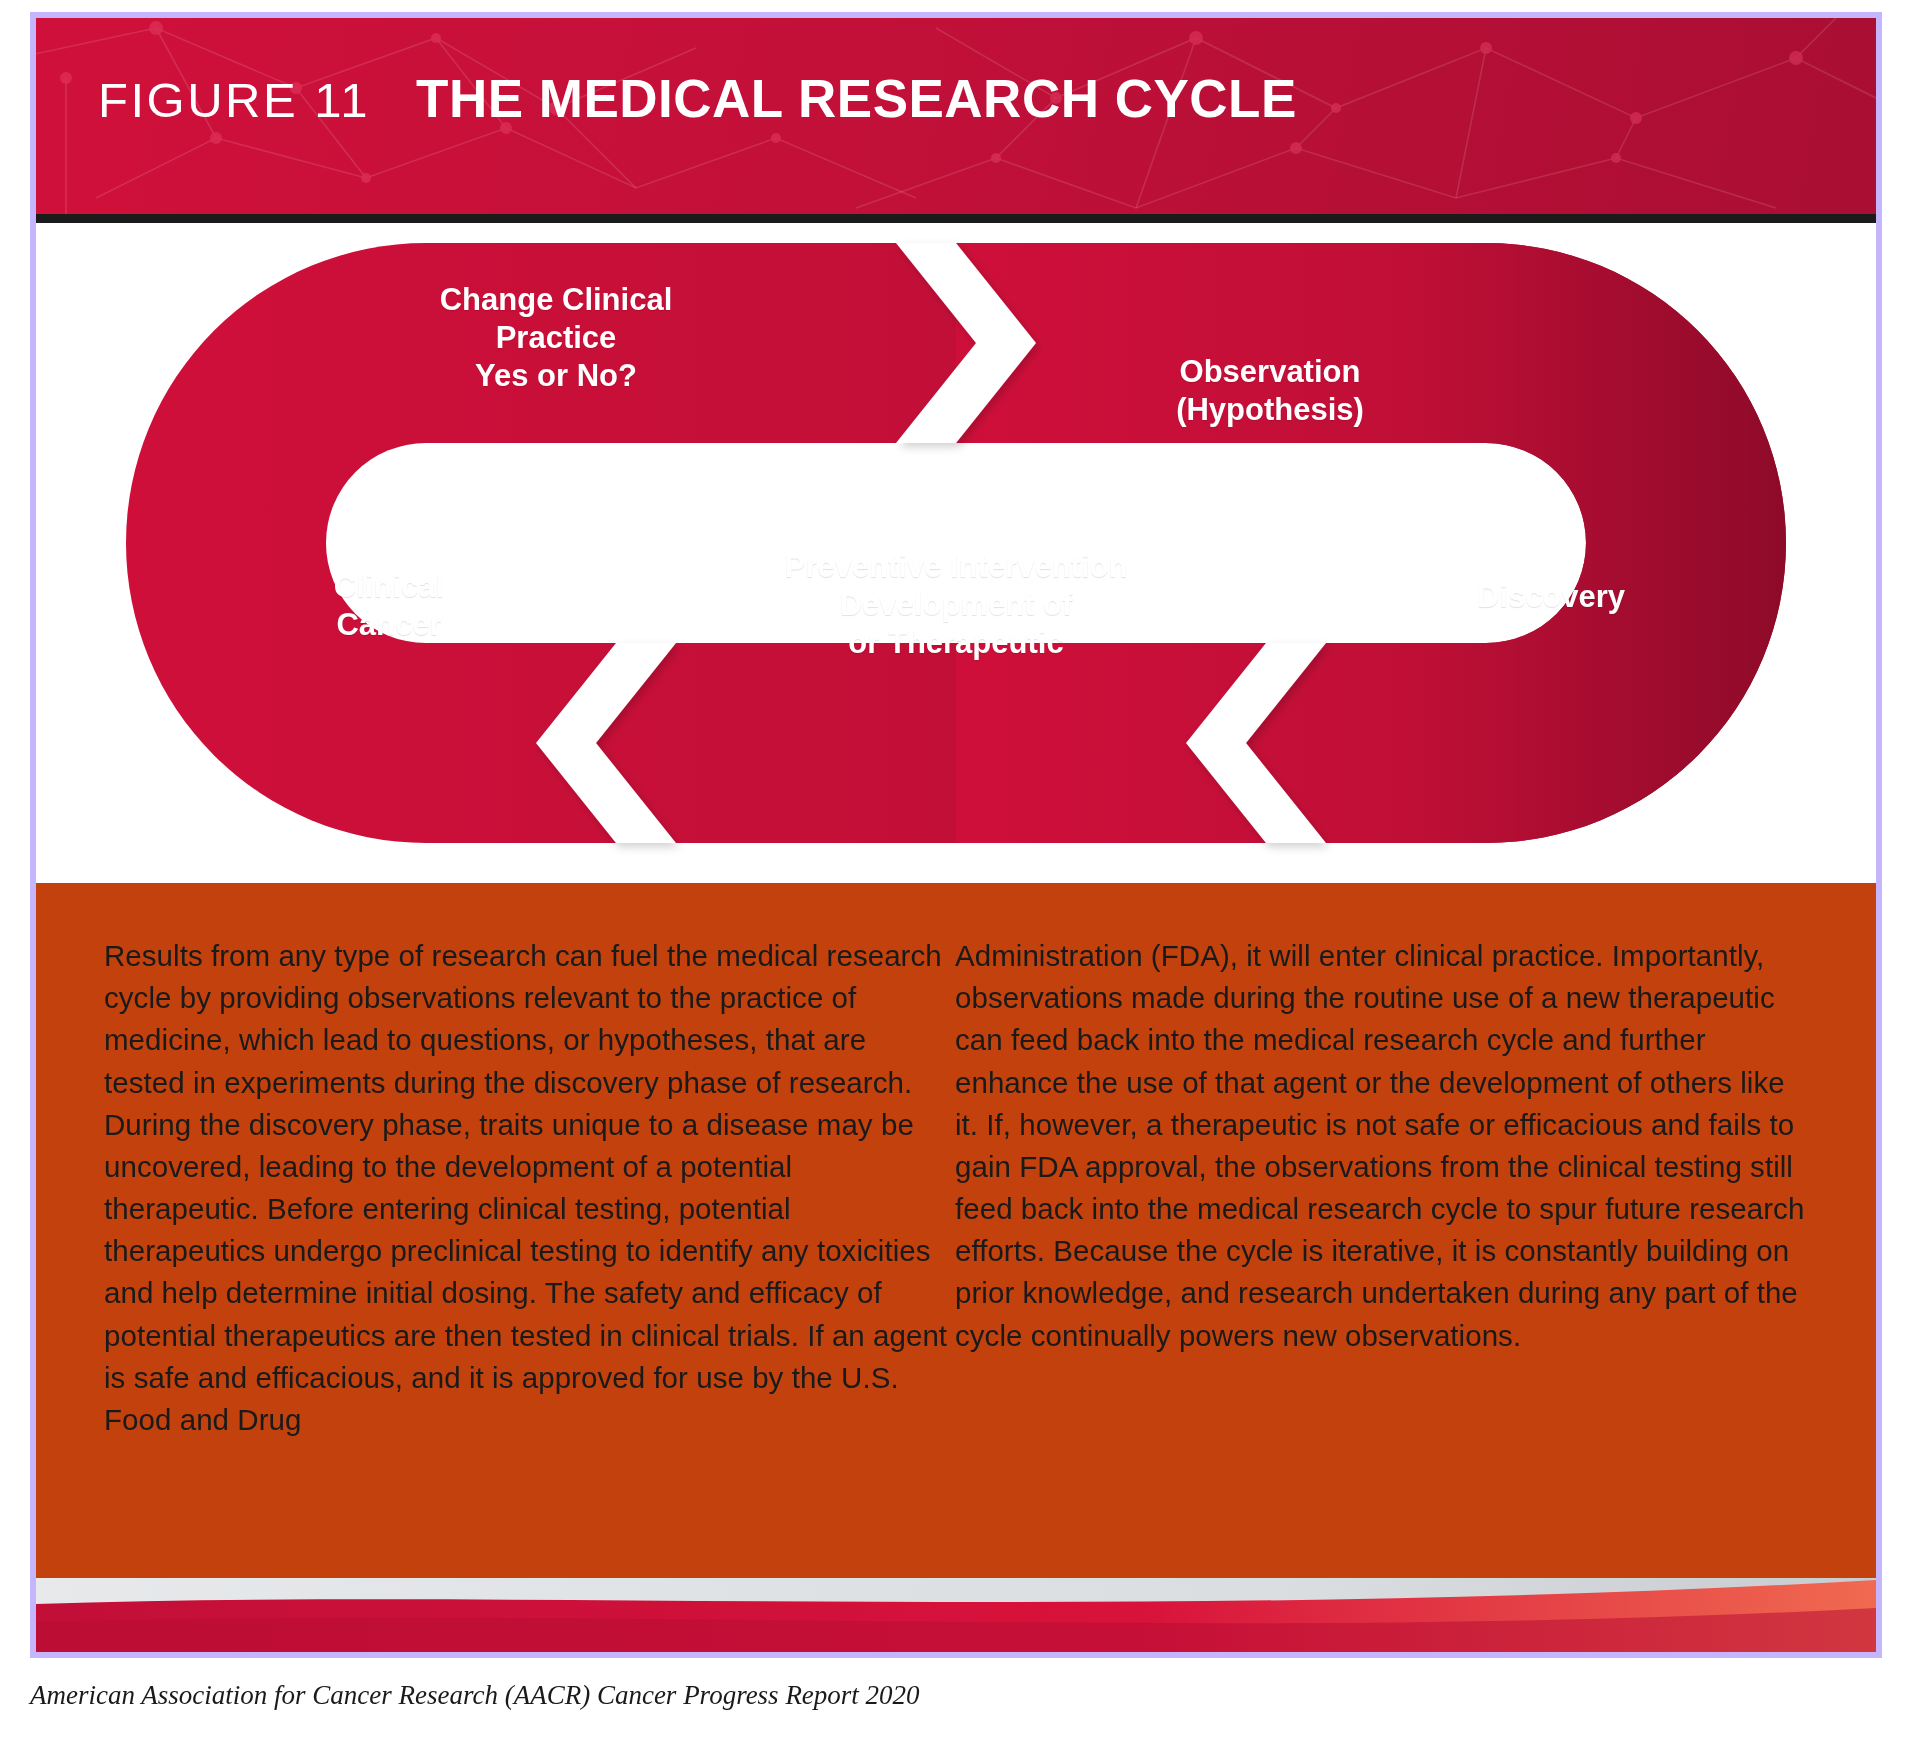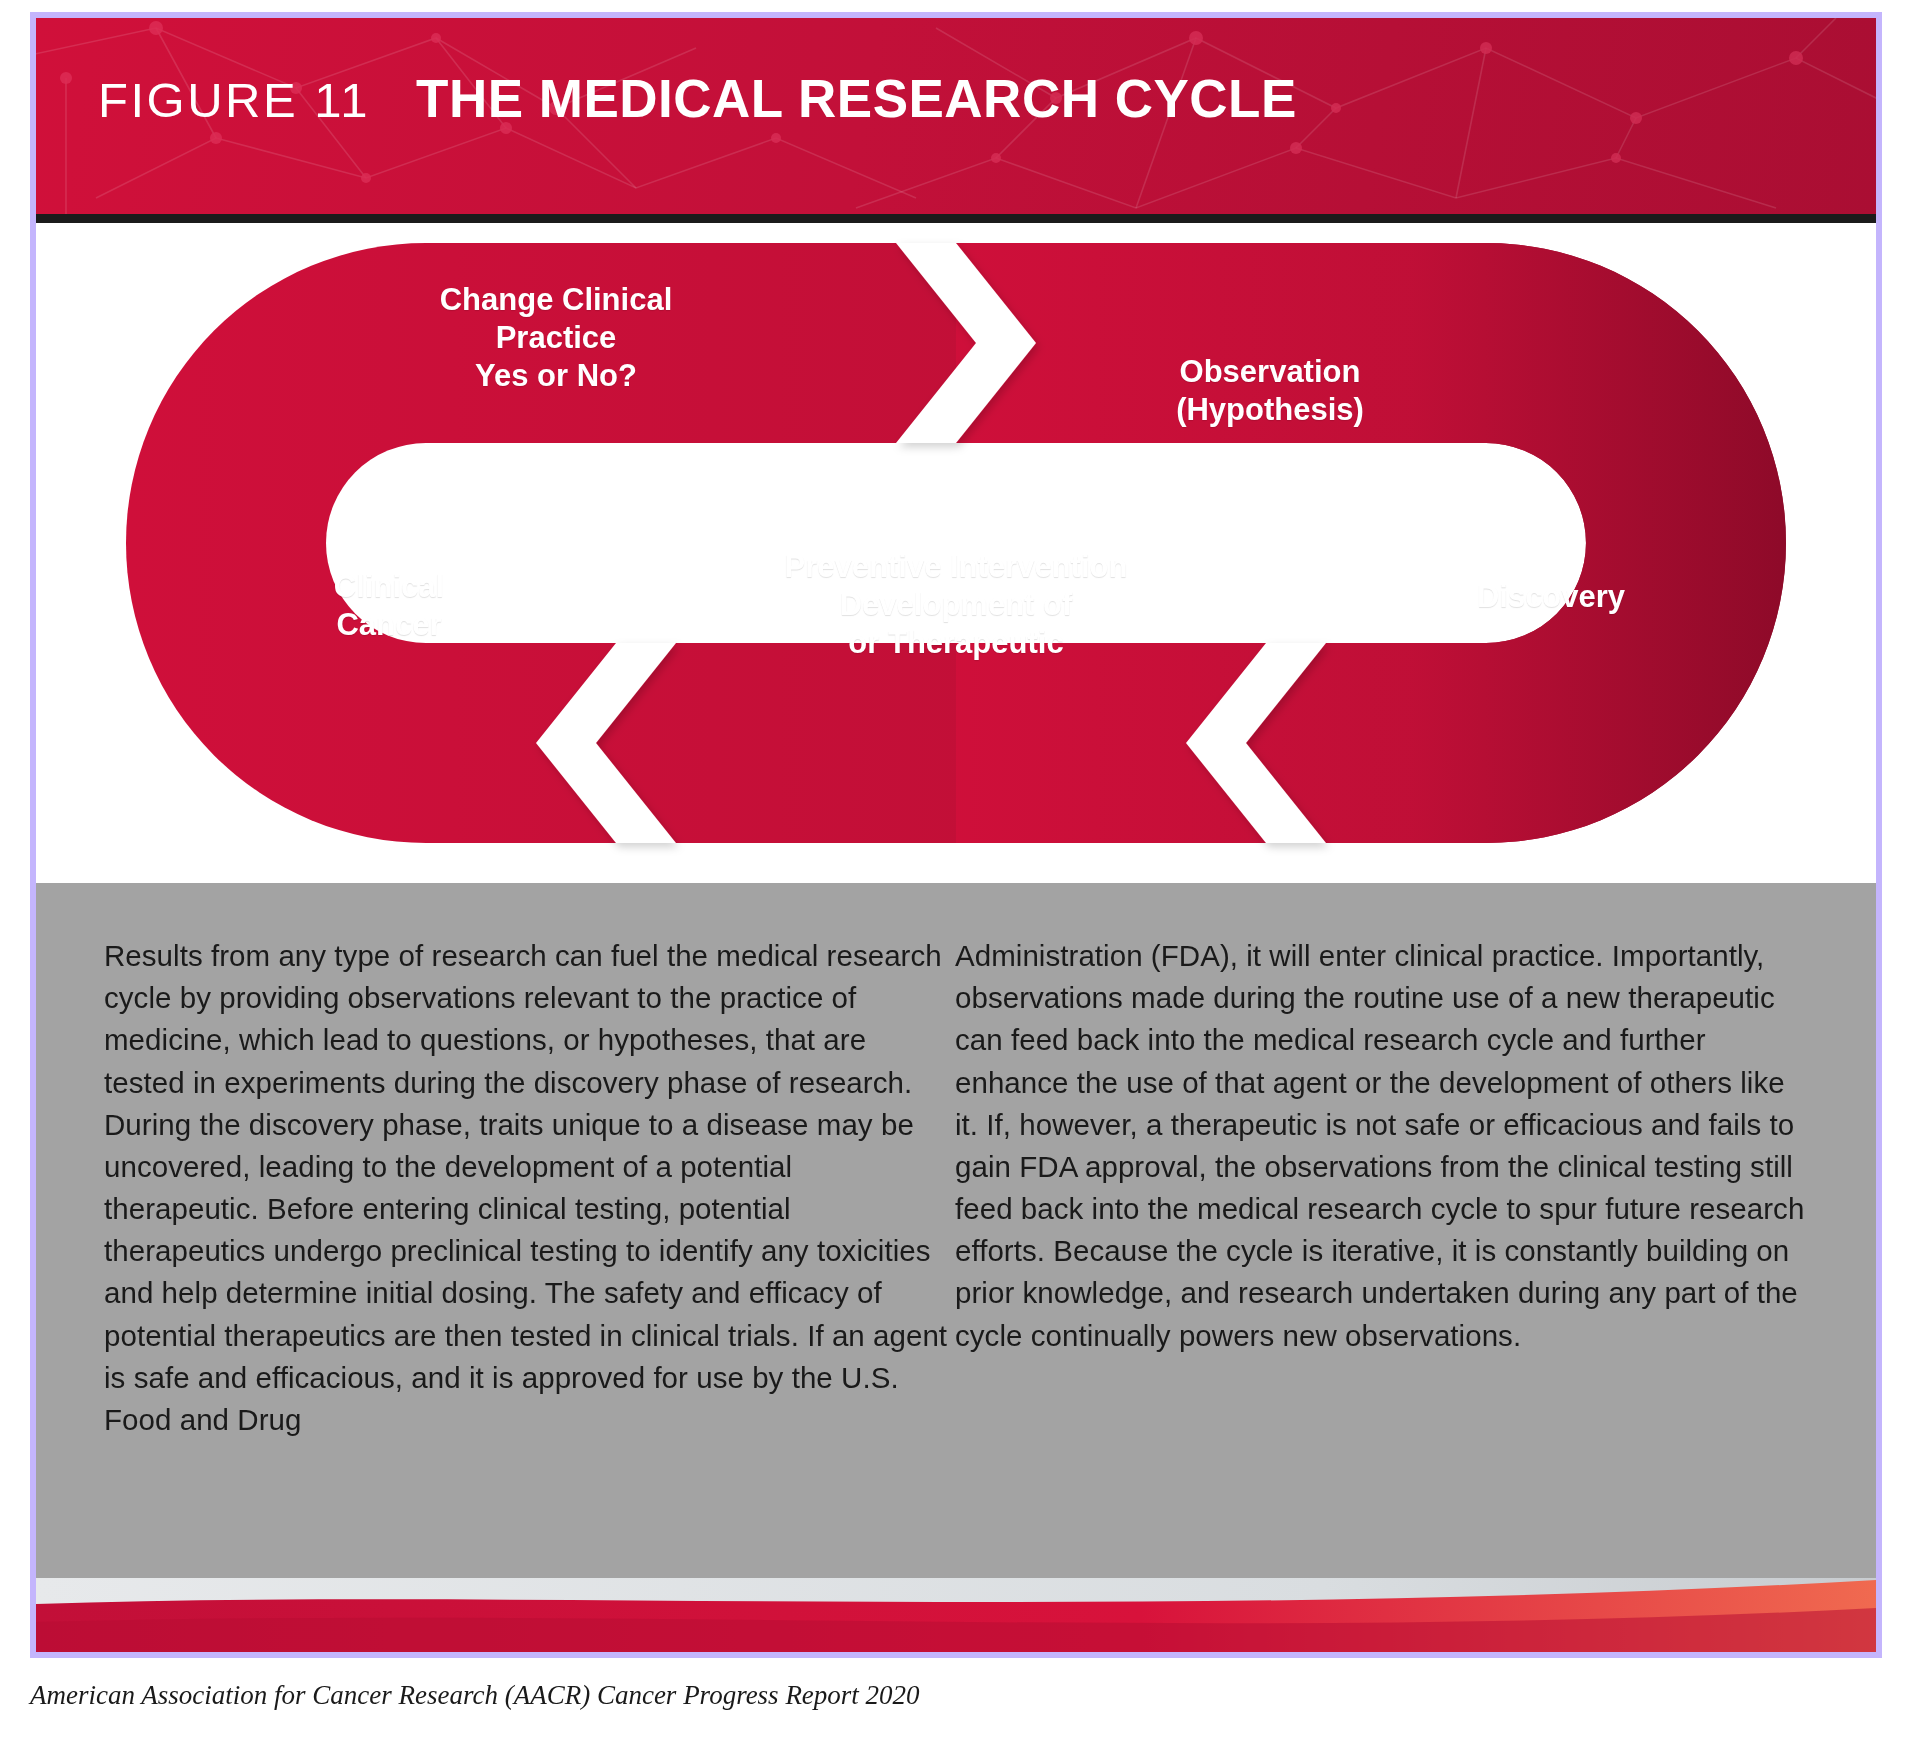--- a/index.html
+++ b/index.html
@@ -101,21 +101,21 @@
   #label-development { left: 660px; top: 325px; width: 520px; }
   #label-discovery { left: 1355px; top: 355px; width: 320px; }
 
   
   .text-panel {
     position: absolute;
     left: 0;
     top: 865px;
     width: 100%;
     height: 706px;
-    background: #a3a3a3;
+    background: #c2410c;
     box-sizing: border-box;
     padding: 52px 70px 0 68px;
     display: flex;
   }
   .col {
     flex: 1;
     color: #1a1a1a;
     font-size: 29.5px;
     line-height: 1.43;
     letter-spacing: 0.05px;

